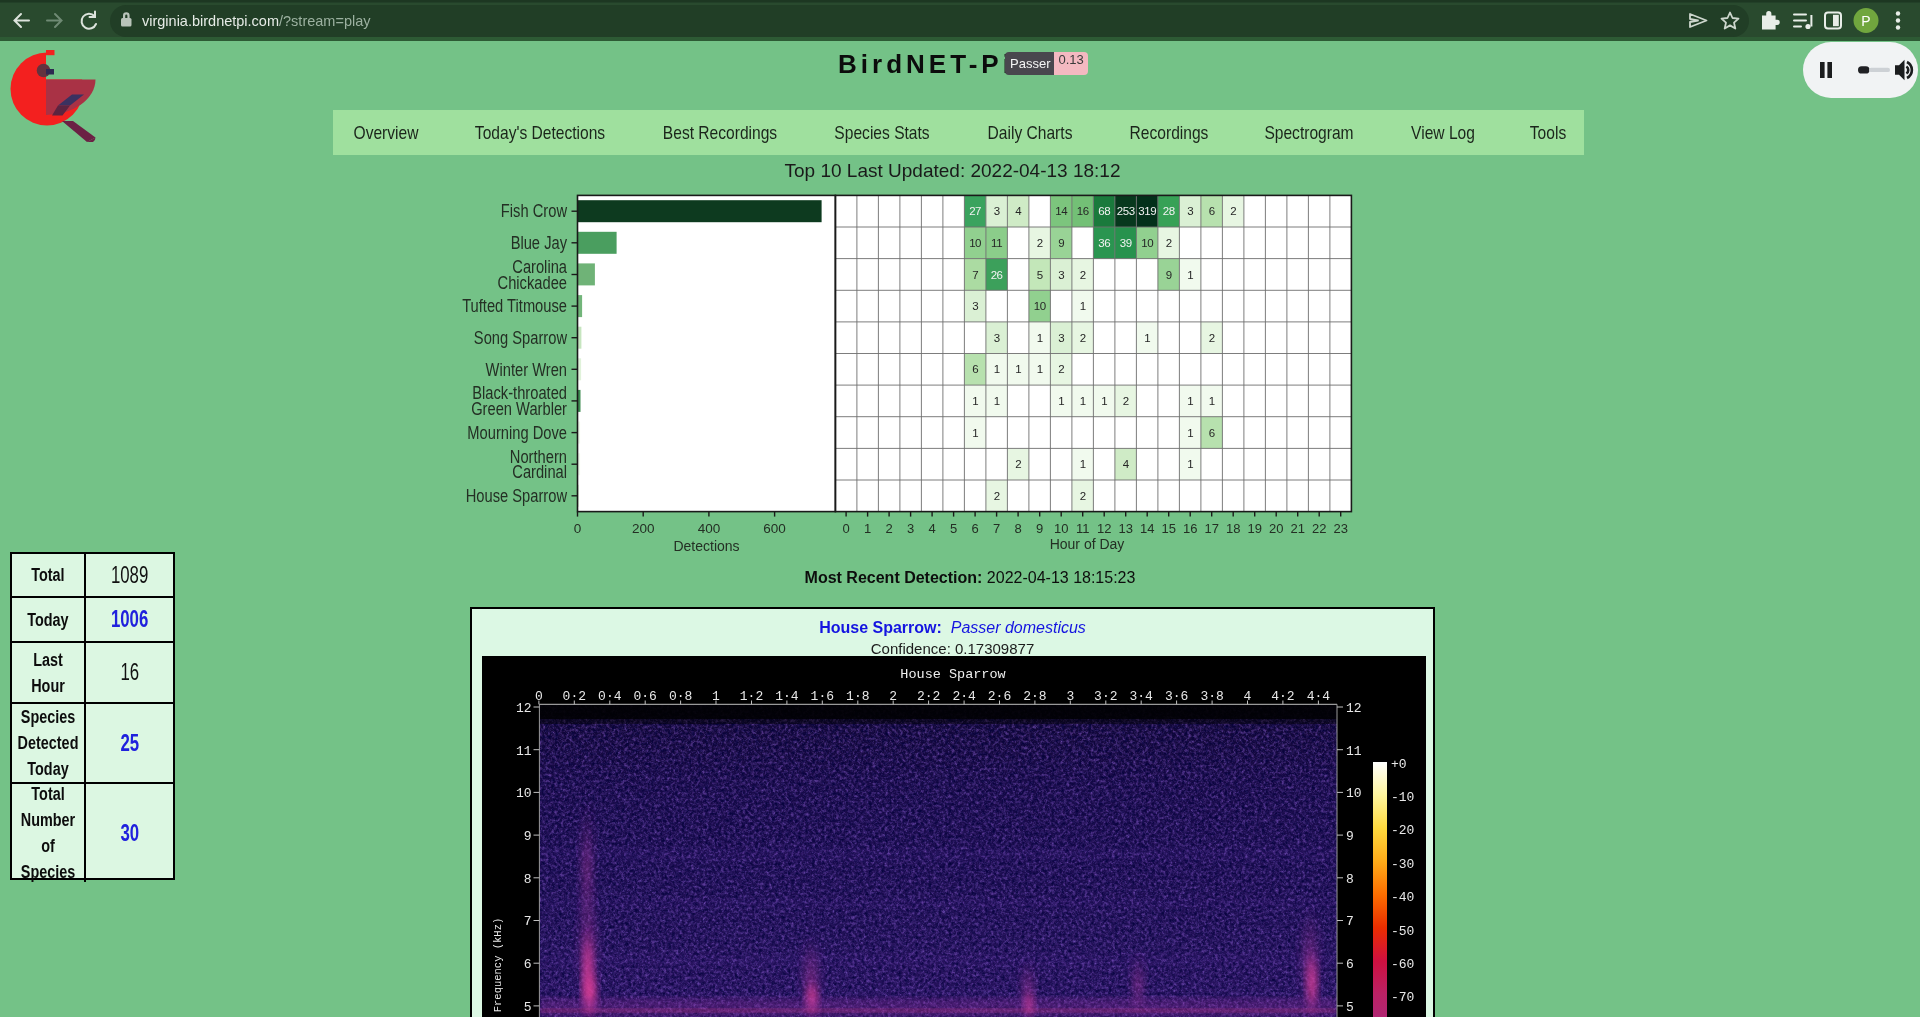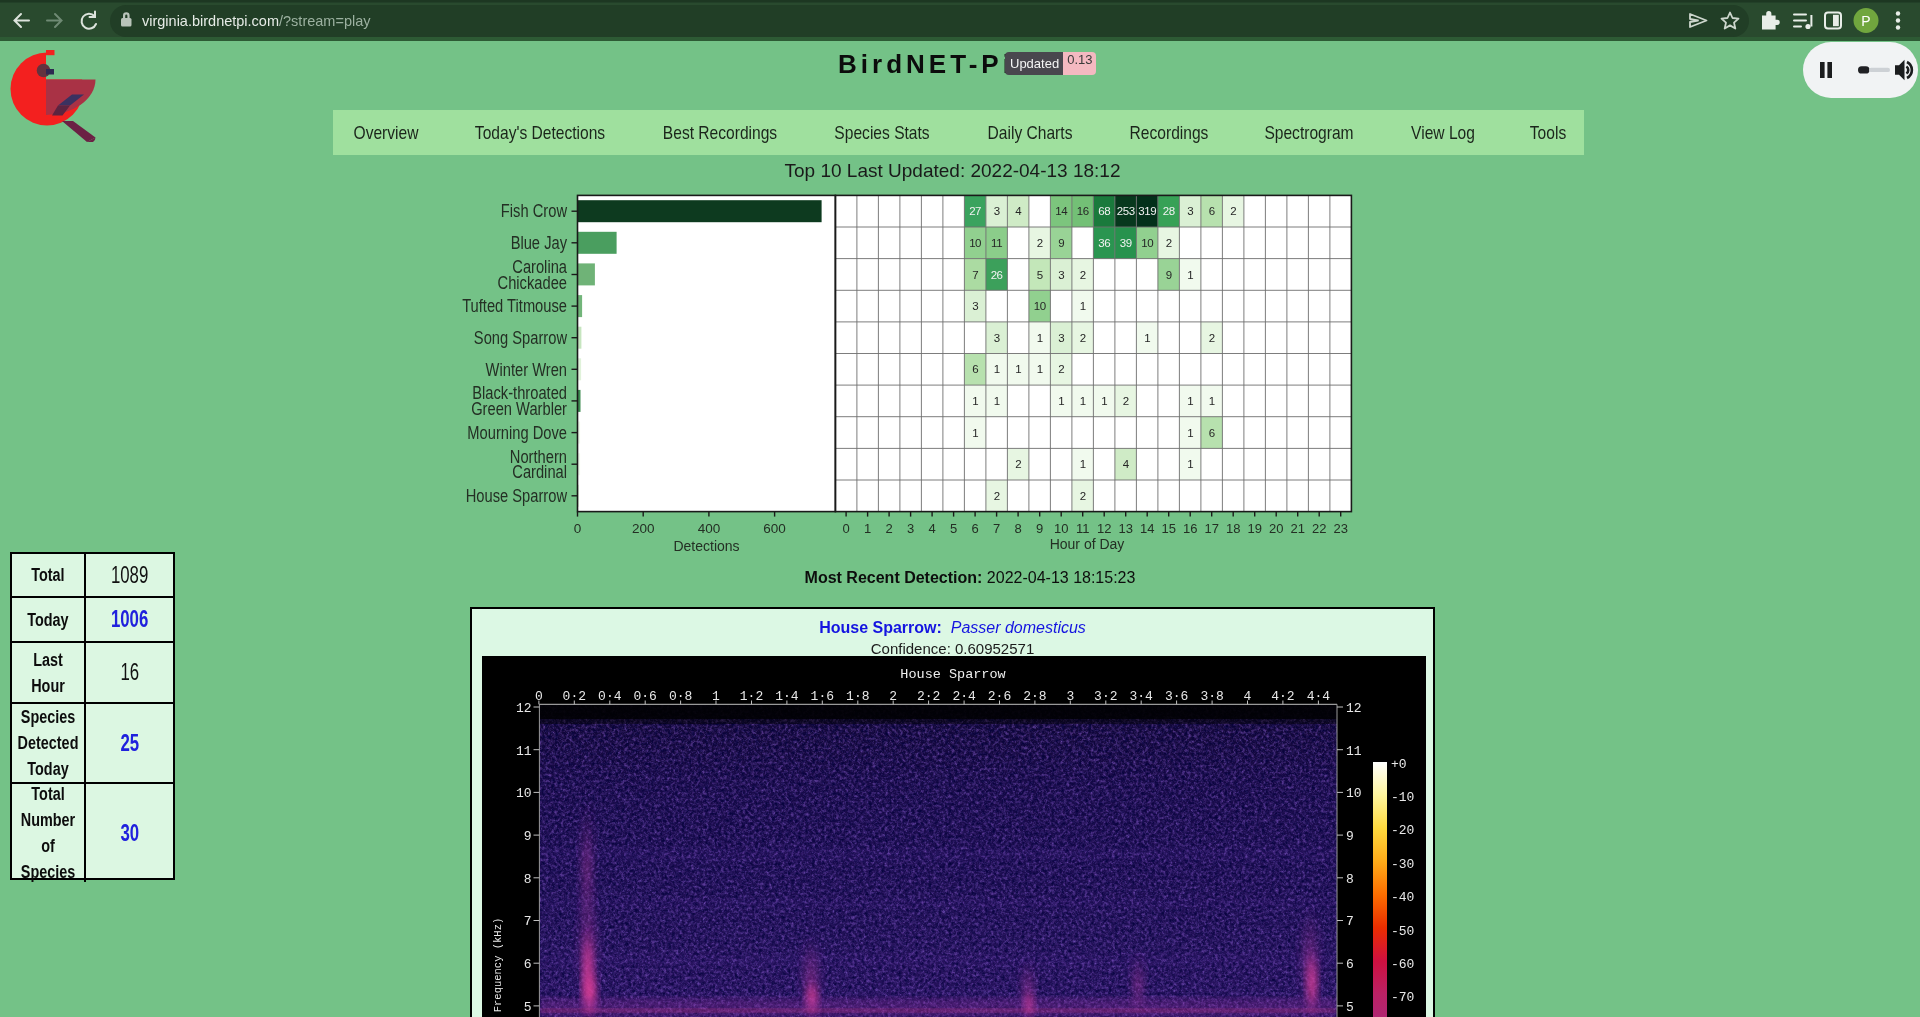--- a/index.html
+++ b/index.html
@@ -78,21 +78,21 @@
 <path d="M37 29.5 L86.5 29.5 A49.5 35.5 0 0 1 37 65 Z" fill="#a93245"></path>
 <polygon points="49,55.5 63,44.5 75,44.5 61,55.5" fill="#3b3160"></polygon>
 <polygon points="43,65.5 49,55.5 61,55.5 53.5,65.5" fill="#5c2440"></polygon>
 <polygon points="53,71 64,71 86.5,87.5 78,92" fill="#6b2144"></polygon>
 <path d="M78 92 L86.5 87.5 A5.5 5.5 0 0 1 78 92 Z" fill="#6b2144"></path>
 <circle cx="34.5" cy="20.5" r="6.8" fill="#63333f"></circle>
 <rect x="37" y="19" width="8" height="5.5" fill="#2e2950"></rect>
 </svg>
 <h1>BirdNET-Pi</h1>
 <div id="ver">
-    <span class="v1">Updated</span>
+    <span class="v1">Passer</span>
     <span class="v2">0.13</span>
   </div>
 <div id="audio">
 <svg width="115" height="56">
 <rect x="0" y="0" width="115" height="56" rx="28" fill="#f1f3f4"></rect>
 <rect x="17" y="20" width="4.6" height="16" fill="#1b1d1e"></rect>
 <rect x="24.4" y="20" width="4.6" height="16" fill="#1b1d1e"></rect>
 <rect x="55" y="24.3" width="11.5" height="7.2" rx="3.6" fill="#202124"></rect>
 <rect x="66" y="25.7" width="21" height="4.4" rx="2.2" fill="#cdd1d5"></rect>
 <path d="M92 23.2 h4 l5.5 -5.5 v20.6 l-5.5 -5.5 H92 Z" fill="#1b1d1e"></path>
@@ -395,21 +395,21 @@
         <em>Total<br>Number<br>of<br>Species</em>
       </div>
       <div class="sval blue">
         <em>30</em>
       </div>
     </div>
 </div>
 <div id="recent"><b>Most Recent Detection:</b> 2022-04-13 18:15:23</div>
 <div id="panel">
 <div class="l1"><b>House Sparrow:</b>&nbsp; <i>Passer domesticus</i></div>
-<div class="l2">Confidence: 0.60952571</div>
+<div class="l2">Confidence: 0.17309877</div>
 </div>
 <svg style="position:absolute;left:482px;top:656px" width="944" height="361" viewBox="0 0 944 361">
 <defs>
 <linearGradient id="bgG" x1="0" y1="0" x2="0" y2="1">
  <stop offset="0" stop-color="#04010e"></stop>
  <stop offset="0.06" stop-color="#130839"></stop>
  <stop offset="0.25" stop-color="#190b49"></stop>
  <stop offset="0.5" stop-color="#1c0d50"></stop>
  <stop offset="0.75" stop-color="#211056"></stop>
  <stop offset="1" stop-color="#28125f"></stop>

